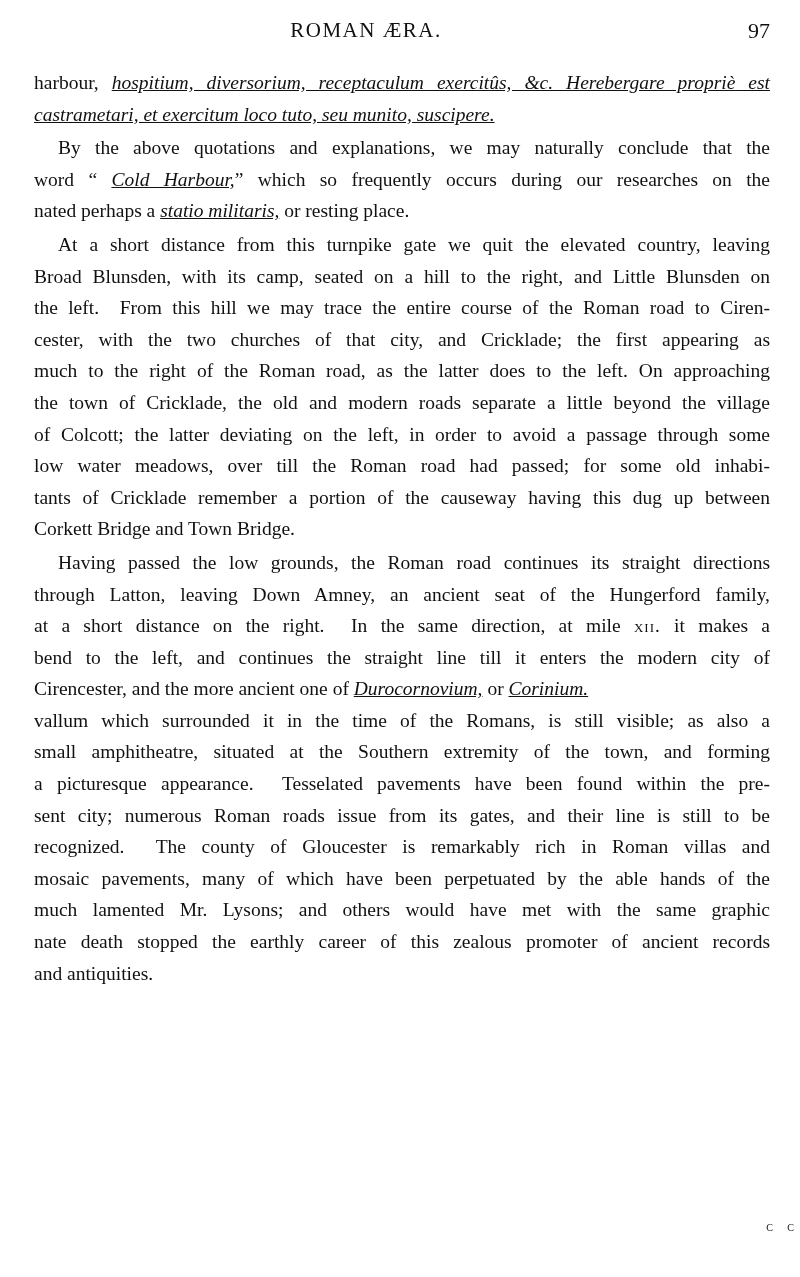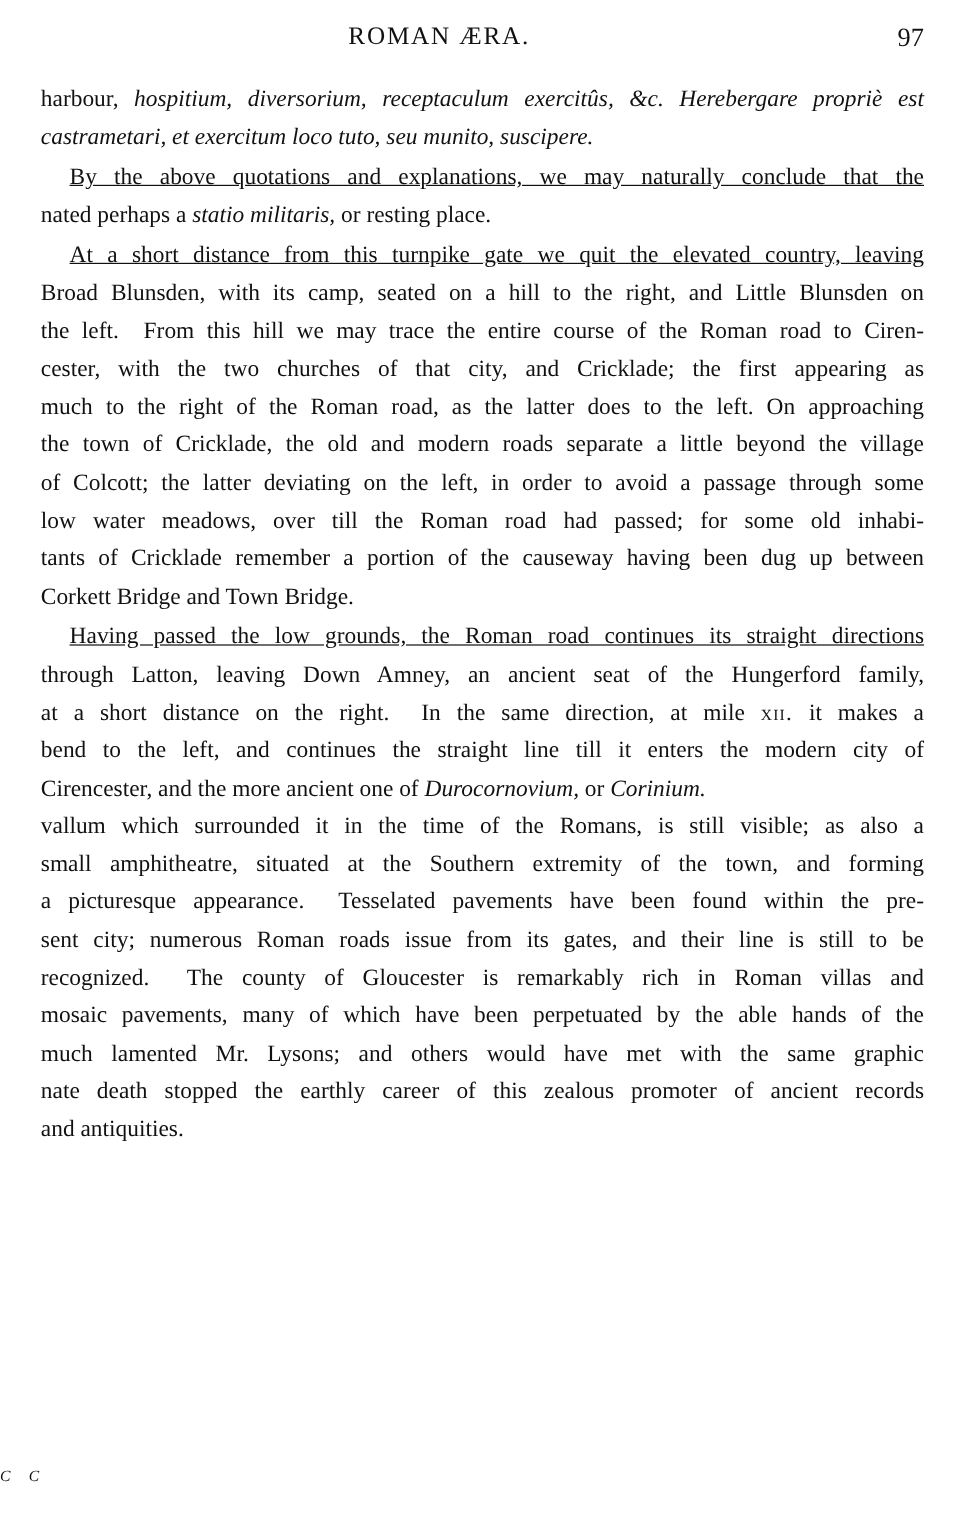--- a/index.html
+++ b/index.html
@@ -53,62 +53,61 @@
       text-align-last: justify;
     }
     .line.last {
       text-align-last: left;
     }
     .line.indent {
       padding-left: 24px;
     }
     .line.gap {
       margin-top: 2px;
-      text-decoration: underline;
     }
-    i { font-style: italic; }
+    i { font-style: italic; text-decoration: underline; }
     .sc { font-variant: small-caps; font-size: 19px; letter-spacing: 1px; }
     .signature {
       position: absolute;
       top: 1222px;
       left: 0;
       width: 800px;
-      text-align: left;
-      font-size: 13px;
+      text-align: right;
+      font-size: 10px;
       letter-spacing: 6px;
-      font-style: italic;
     }
   </style>
 </head>
 <body>
 
 <div class="page-header">
   <div class="running-title">ROMAN ÆRA.</div>
   <div class="page-number">97</div>
 </div>
 
 <div class="body-text" id="body-text">
     <div>
       <span class="line">harbour, <i>hospitium, diversorium, receptaculum exercitûs, &amp;c. Herebergare propriè est</i></span>
       <span class="line last"><i>castrametari, et exercitum loco tuto, seu munito, suscipere.</i></span>
     </div>
     <div>
       <span class="line indent gap">By the above quotations and explanations, we may naturally conclude that the</span>
+      <span class="line">word “ <i>Cold Harbour,</i>” which so frequently occurs during our researches on the</span>
       <span class="line last">nated perhaps a <i>statio militaris,</i> or resting place.</span>
     </div>
     <div>
       <span class="line indent gap">At a short distance from this turnpike gate we quit the elevated country, leaving</span>
       <span class="line">Broad Blunsden, with its camp, seated on a hill to the right, and Little Blunsden on</span>
       <span class="line">the left. &nbsp;From this hill we may trace the entire course of the Roman road to Ciren-</span>
       <span class="line">cester, with the two churches of that city, and Cricklade; the first appearing as</span>
       <span class="line">much to the right of the Roman road, as the latter does to the left. On approaching</span>
       <span class="line">the town of Cricklade, the old and modern roads separate a little beyond the village</span>
       <span class="line">of Colcott; the latter deviating on the left, in order to avoid a passage through some</span>
       <span class="line">low water meadows, over till the Roman road had passed; for some old inhabi-</span>
-      <span class="line">tants of Cricklade remember a portion of the causeway having been dug up between</span>
+      <span class="line">tants of Cricklade remember a portion of the causeway having this dug up between</span>
       <span class="line last">Corkett Bridge and Town Bridge.</span>
     </div>
     <div>
       <span class="line indent gap">Having passed the low grounds, the Roman road continues its straight directions</span>
       <span class="line">through Latton, leaving Down Amney, an ancient seat of the Hungerford family,</span>
       <span class="line">at a short distance on the right. &nbsp;In the same direction, at mile <span class="sc">xii.</span> it makes a</span>
       <span class="line">bend to the left, and continues the straight line till it enters the modern city of</span>
       <span class="line last">Cirencester, and the more ancient one of <i>Durocornovium,</i> or <i>Corinium.</i></span>
     </div>
     <div>

